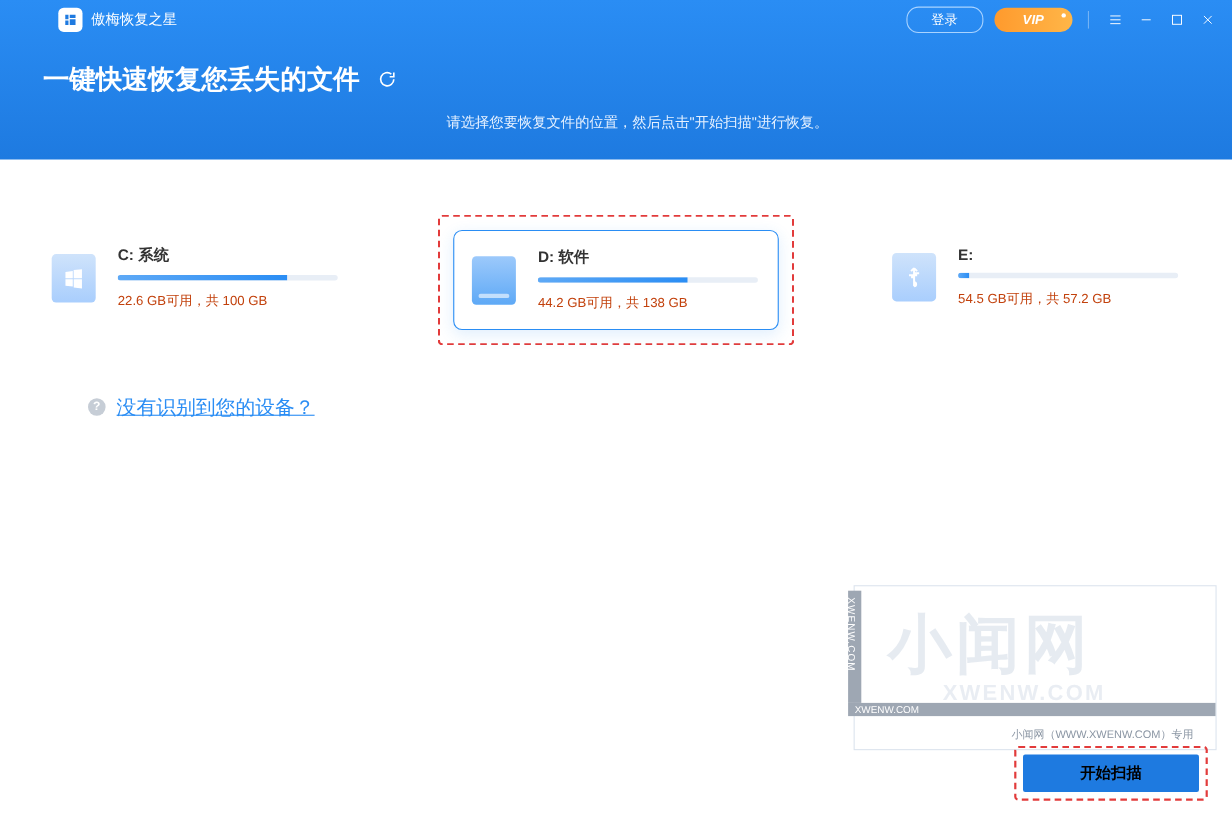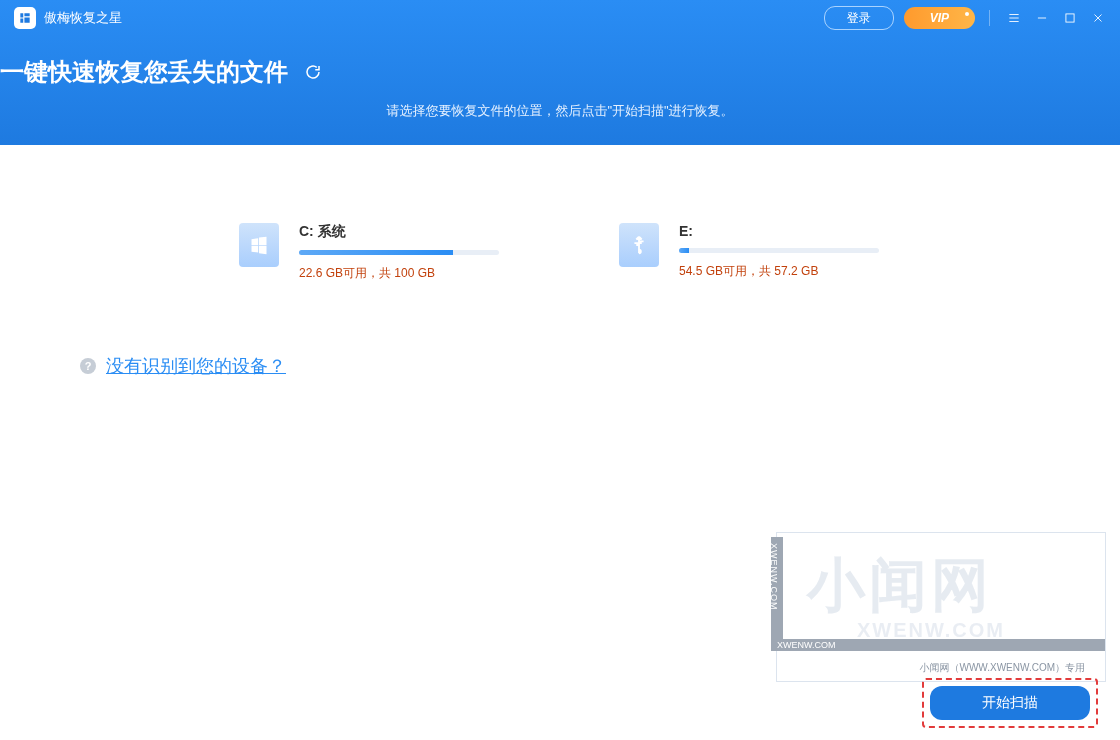--- a/index.html
+++ b/index.html
@@ -3,20 +3,21 @@
 <meta charset="utf-8">
 <style>
 * { margin: 0; padding: 0; box-sizing: border-box; font-family: "Microsoft YaHei", Arial, sans-serif; }
 body { width: 1120px; height: 740px; background: #fff; overflow: hidden; position: relative; }
 
 .header {
   height: 145px;
   background: linear-gradient(180deg, #2a8df4 0%, #1e7ae0 100%);
   color: #fff;
   position: relative;
+  padding-left: 39px;
 }
 .titlebar {
   height: 36px;
   display: flex;
   align-items: center;
   padding: 0 8px;
 }
 .app-logo {
   width: 22px; height: 22px;
   border-radius: 5px;
@@ -95,21 +96,21 @@
 .drive-wrap { position: relative; padding: 12px; }
 .drive-wrap.selected-hl {
   border: 2px dashed #e23b3b;
   border-radius: 4px;
 }
 .drive-card {
   width: 296px;
   padding: 15px 18px 15px 16px;
   border-radius: 8px;
   display: flex;
-  align-items: flex-start;
+  align-items: center;
   gap: 20px;
   background: #fff;
   border: 1px solid transparent;
   cursor: pointer;
 }
 .drive-card.selected {
   border: 1.5px solid #2a8df4;
   box-shadow: 0 4px 14px rgba(42,141,244,0.14);
 }
 .drive-icon {
@@ -153,25 +154,26 @@
 .scan-btn-wrap {
   position: absolute;
   right: 22px; bottom: 12px;
   padding: 6px 6px;
   border: 2px dashed #e23b3b;
   border-radius: 4px;
 }
 .scan-btn {
   width: 160px; height: 34px;
   background: #1e7ae0;
-  color: #ffffff;
-  border-radius: 12px;
+  color: #000000;
+  border-radius: 2px;
   font-size: 14px;
   display: flex; align-items: center; justify-content: center;
   cursor: pointer;
+  font-weight: bold;
 }
 
 .watermark {
   position: absolute;
   right: 14px; bottom: 58px;
   width: 330px; height: 150px;
   border: 1px solid #dce4ee;
   pointer-events: none;
 }
 .wm-bar-left {
@@ -260,20 +262,32 @@
           </div>
           <div class="drive-info">
             <div class="drive-name">C: 系统</div>
             <div class="drive-bar">
               <div class="drive-bar-fill" style="width: 77%;"></div>
             </div>
             <div class="drive-usage">22.6 GB可用，共 100 GB</div>
           </div>
         </div>
       </div>
+      <div class="drive-wrap selected-hl">
+        <div class="drive-card selected">
+          <div class="drive-icon di-hdd"></div>
+          <div class="drive-info">
+            <div class="drive-name">D: 软件</div>
+            <div class="drive-bar">
+              <div class="drive-bar-fill" style="width: 68%;"></div>
+            </div>
+            <div class="drive-usage">44.2 GB可用，共 138 GB</div>
+          </div>
+        </div>
+      </div>
       <div class="drive-wrap">
         <div class="drive-card">
           <div class="drive-icon di-usb">
             <svg viewBox="0 0 24 24">
               <path d="M12 3v18M12 3l-3 3M12 3l3 3M7 10h3v3M17 8h-3v3M12 21a2 2 0 1 0 0-4"></path>
             </svg>
           </div>
           <div class="drive-info">
             <div class="drive-name">E:</div>
             <div class="drive-bar">

